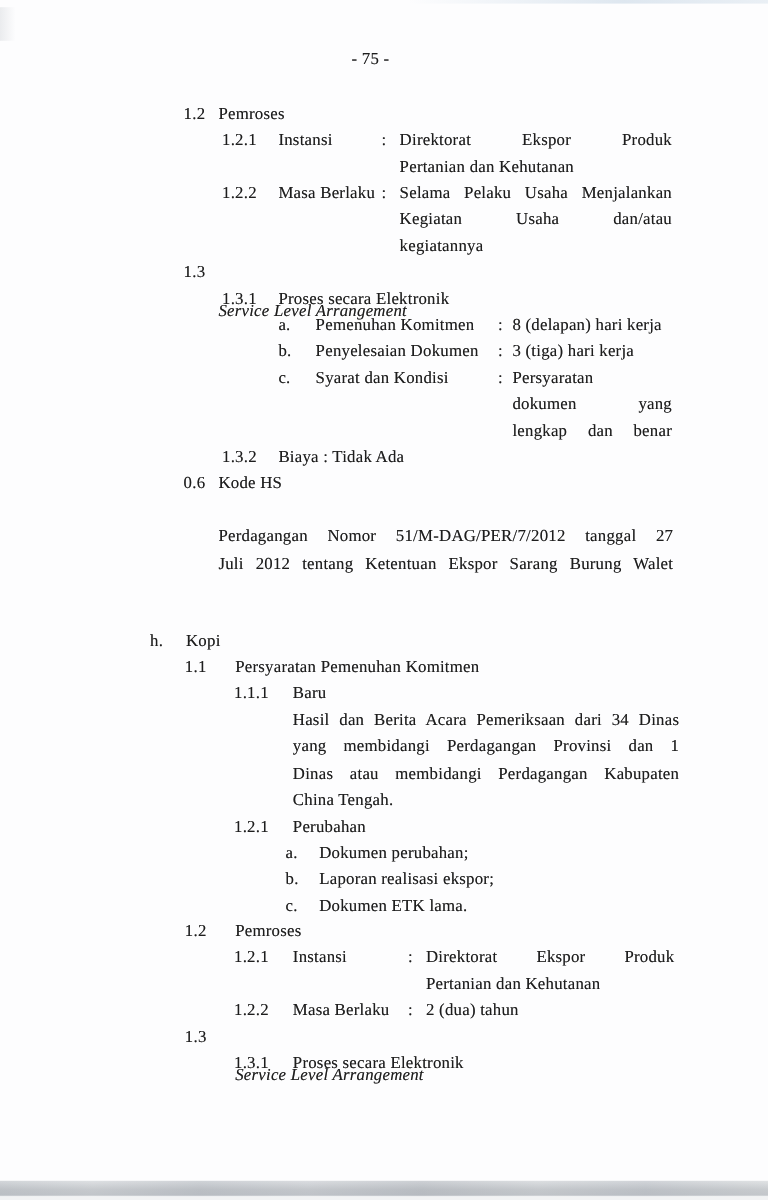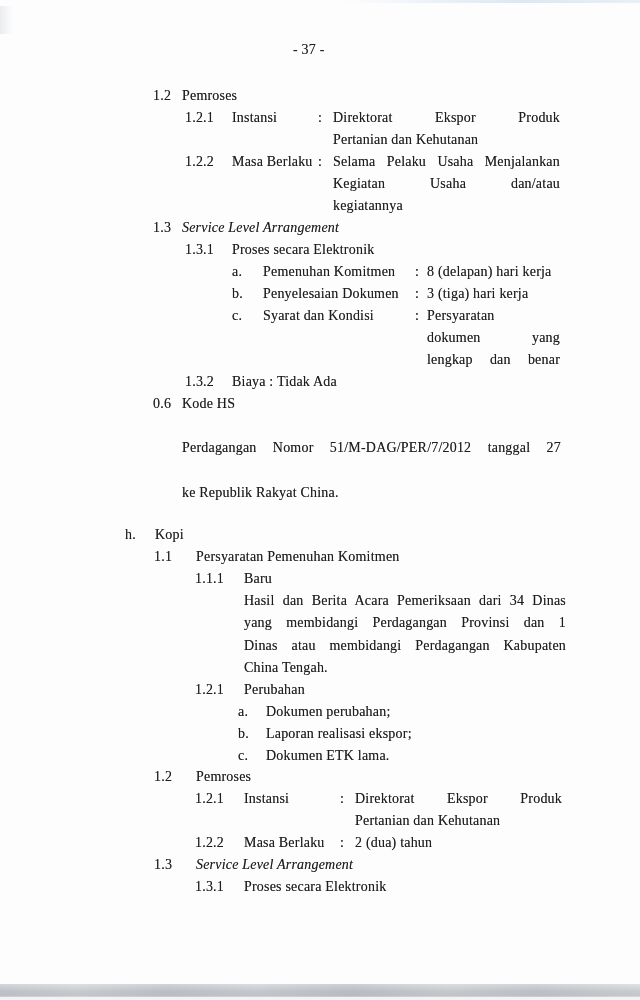--- a/index.html
+++ b/index.html
@@ -7,21 +7,21 @@
     position:relative;width:640px;height:1000px;margin:0;overflow:hidden;
     background:#fdfdfe;
     font-family:"Liberation Serif","DejaVu Serif",serif;
     font-size:14px;line-height:15px;letter-spacing:0.2px;
     color:#1e1e1e;
   }
   .page *{box-sizing:border-box;}
   .tl{position:absolute;left:0;width:548px;height:18px;}
   .at{position:absolute;top:0;white-space:nowrap;text-shadow:0 0 .4px rgba(30,30,30,.55);}
   .just{text-align:justify;text-align-last:justify;white-space:normal;}
-  .it{font-style:italic;}
+  .it{font-style:italic;margin-top:32px;}
   
   .xg-n2{left:153px}.xg-l2{left:182px}.xg-n3{left:185px}.xg-l3{left:232px}
   .xg-co{left:318px}.xg-v{left:333px;width:227px}.xg-vl{left:333px}
   .xg-al{left:232px}.xg-ab{left:263px}.xg-ac{left:415px}.xg-av{left:427px}.xg-avj{left:427px;width:133px}
   .xg-p{left:182px;width:379px}.xg-pl{left:182px}
   
   .xh-hl{left:125px}.xh-hb{left:155px}
   .xh-n2{left:154px}.xh-l2{left:196px}.xh-n3{left:195px}.xh-l3{left:244px}
   .xh-p{left:244px;width:322px}.xh-pl{left:244px}
   .xh-al{left:238px}.xh-ab{left:266px}
@@ -41,21 +41,21 @@
     background:linear-gradient(90deg,rgba(168,174,182,.22),rgba(220,224,228,0));}
 </style>
 </head>
 <body>
 
 <div class="page">
 
   <div class="scan-top-tint"></div>
   <div class="scan-left-mark"></div>
 
-  <span class="pagenum">- 37 -</span>
+  <span class="pagenum">- 75 -</span>
 
   <div class="tl" style="top:88px">
     <span class="at xg-n2">1.2</span>
     <span class="at xg-l2">Pemroses</span>
   </div>
 
   <div class="tl" style="top:110px">
     <span class="at xg-n3">1.2.1</span>
     <span class="at xg-l3">Instansi</span>
     <span class="at xg-co">:</span>
@@ -118,22 +118,22 @@
     <span class="at xg-l3">Biaya : Tidak Ada</span>
   </div>
 
   <div class="tl" style="top:396px">
     <span class="at xg-n2">0.6</span>
     <span class="at xg-l2">Kode HS</span>
   </div>
   <div class="tl" style="top:440px">
     <span class="at xg-p just">Perdagangan Nomor 51/M-DAG/PER/7/2012 tanggal 27</span>
   </div>
-  <div class="tl" style="top:485px">
-    <span class="at xg-pl">ke Republik Rakyat China.</span>
+  <div class="tl" style="top:463px">
+    <span class="at xg-p just">Juli 2012 tentang Ketentuan Ekspor Sarang Burung Walet</span>
   </div>
 
   <div class="tl" style="top:527px">
     <span class="at xh-hl">h.</span>
     <span class="at xh-hb">Kopi</span>
   </div>
 
   <div class="tl" style="top:549px">
     <span class="at xh-n2">1.1</span>
     <span class="at xh-l2">Persyaratan Pemenuhan Komitmen</span>

